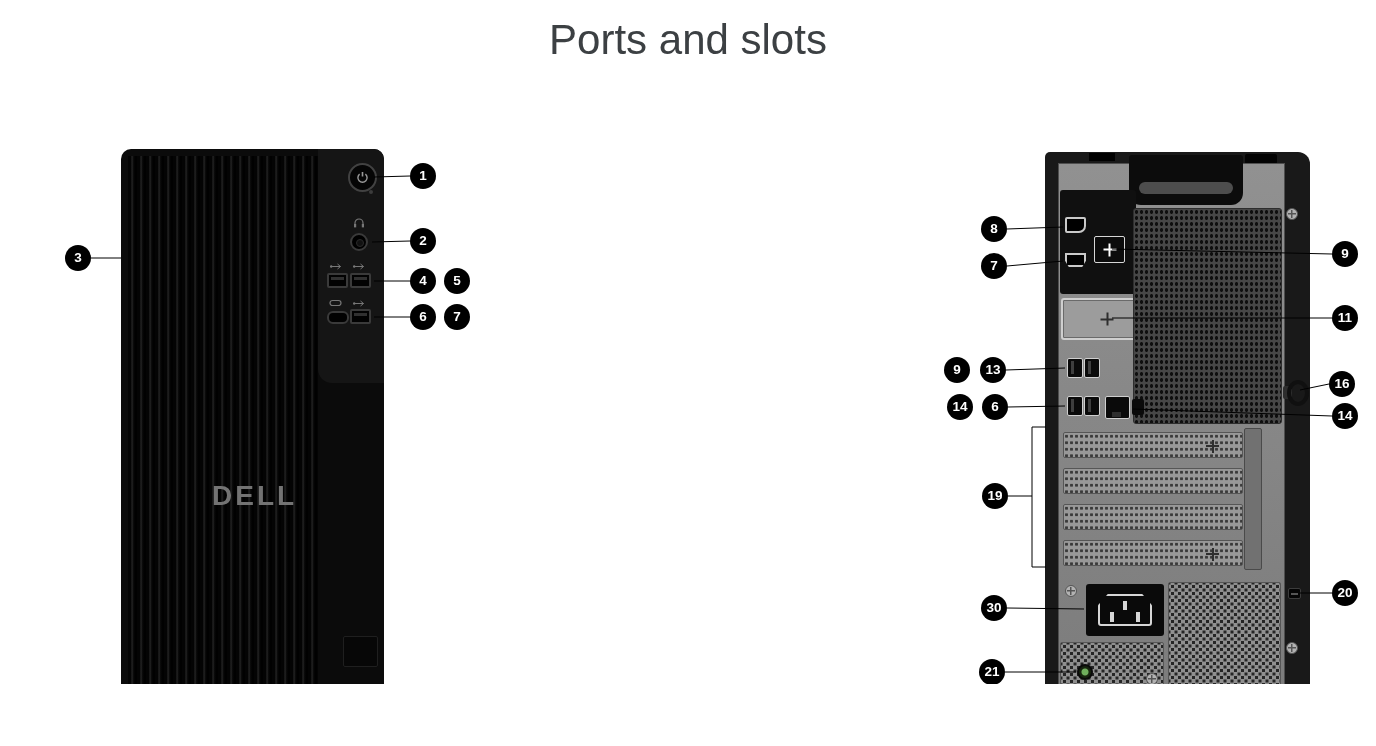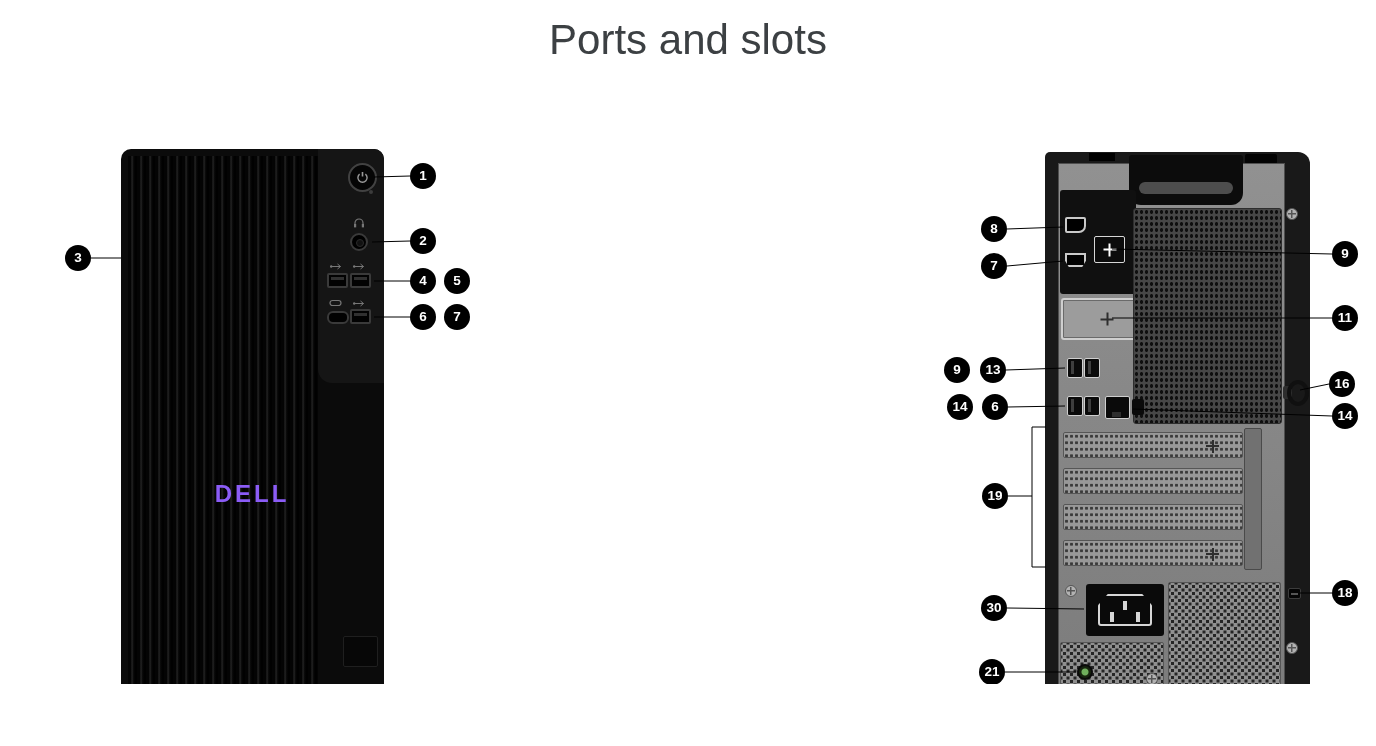--- a/index.html
+++ b/index.html
@@ -19,21 +19,21 @@
     background:repeating-linear-gradient(90deg,#040404 0px,#040404 3px,#2b2b2b 4px,#0e0e0e 5px,#010101 7px,#010101 9px)}
   .ft-panel{position:absolute;left:197px;top:0;width:66px;height:234px;background:#151515;border-radius:0 10px 0 14px}
   .power-btn{position:absolute;left:227px;top:14px;width:29px;height:29px;border-radius:50%;background:#050505;border:2px solid #424242;display:flex;align-items:center;justify-content:center}
   .power-led{position:absolute;left:248px;top:41px;width:4px;height:4px;border-radius:50%;background:#3c3c3c}
   .audio-jack{position:absolute;left:229px;top:84px;width:18px;height:18px;border-radius:50%;background:#000;border:2px solid #3a3a3a}
   .audio-jack::after{content:"";position:absolute;left:4px;top:4px;width:6px;height:6px;border-radius:50%;background:#111;border:1px solid #2a2a2a}
   .fp-icon{position:absolute}
   .usb-a{position:absolute;width:21px;height:15px;background:#020202;border:2px solid #3a3a3a;border-radius:2px}
   .usb-a::after{content:"";position:absolute;left:2px;right:2px;top:2px;height:3px;background:#303030}
   .usb-c{position:absolute;left:206px;top:162px;width:22px;height:13px;background:#020202;border:2px solid #3a3a3a;border-radius:6px}
-  .dell-logo{position:absolute;left:91px;top:331px;width:80px;text-align:center;font-size:24px;font-weight:700;letter-spacing:3px;color:#8b5cf6}
+  .dell-logo{position:absolute;left:91px;top:331px;width:80px;text-align:center;font-size:28px;font-weight:700;letter-spacing:3px;color:#737373}
   .service-flap{position:absolute;left:222px;top:487px;width:35px;height:31px;background:#070707;border:1px solid #1f1f1f;border-radius:2px}
 
   
   .tower-rear{position:absolute;left:1045px;top:152px;width:265px;height:553px;background:#191919;border-radius:5px 12px 12px 5px}
   .rt-nub-a{position:absolute;left:44px;top:1px;width:26px;height:8px;background:#000}
   .rt-nub-b{position:absolute;left:200px;top:2px;width:32px;height:10px;background:#030303;border-radius:2px}
   .rt-panel{position:absolute;left:13px;top:11px;width:227px;height:531px;background:linear-gradient(180deg,#919191,#7c7c7c);border:1px solid #4f4f4f}
   .rt-handle{position:absolute;left:84px;top:3px;width:114px;height:50px;background:#0c0c0c;border-radius:3px 3px 12px 12px}
   .rt-handle-bar{position:absolute;left:10px;top:27px;width:94px;height:12px;background:#4d4d4d;border-radius:6px}
   .rt-io{position:absolute;left:15px;top:38px;width:76px;height:104px;background:#101010;border-radius:3px}
@@ -224,16 +224,16 @@
     <div class="callout" style="left: 1332px; top: 241px;">9</div>
     <div class="callout" style="left: 981px; top: 253px;">7</div>
     <div class="callout" style="left: 1332px; top: 305px;">11</div>
     <div class="callout" style="left: 944px; top: 357px;">9</div>
     <div class="callout" style="left: 980px; top: 357px;">13</div>
     <div class="callout" style="left: 947px; top: 394px;">14</div>
     <div class="callout" style="left: 982px; top: 394px;">6</div>
     <div class="callout" style="left: 1329px; top: 371px;">16</div>
     <div class="callout" style="left: 1332px; top: 403px;">14</div>
     <div class="callout" style="left: 982px; top: 483px;">19</div>
-    <div class="callout" style="left: 1332px; top: 580px;">18</div>
+    <div class="callout" style="left: 1332px; top: 580px;">20</div>
     <div class="callout" style="left: 981px; top: 595px;">30</div>
     <div class="callout" style="left: 979px; top: 659px;">21</div>
   </div>
 
 </body></html>

